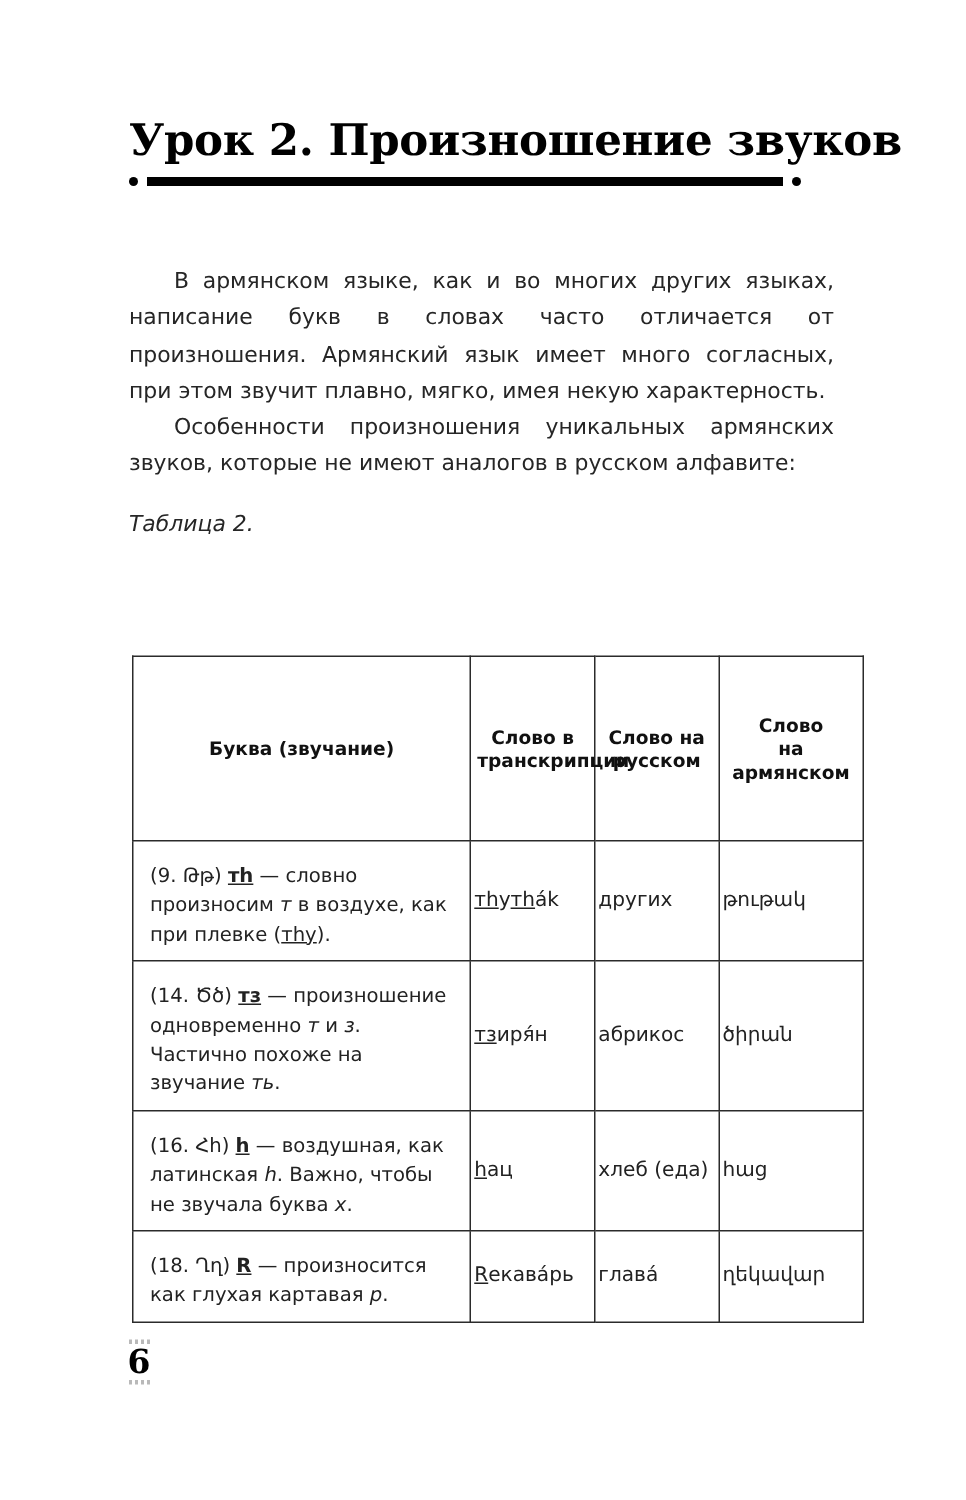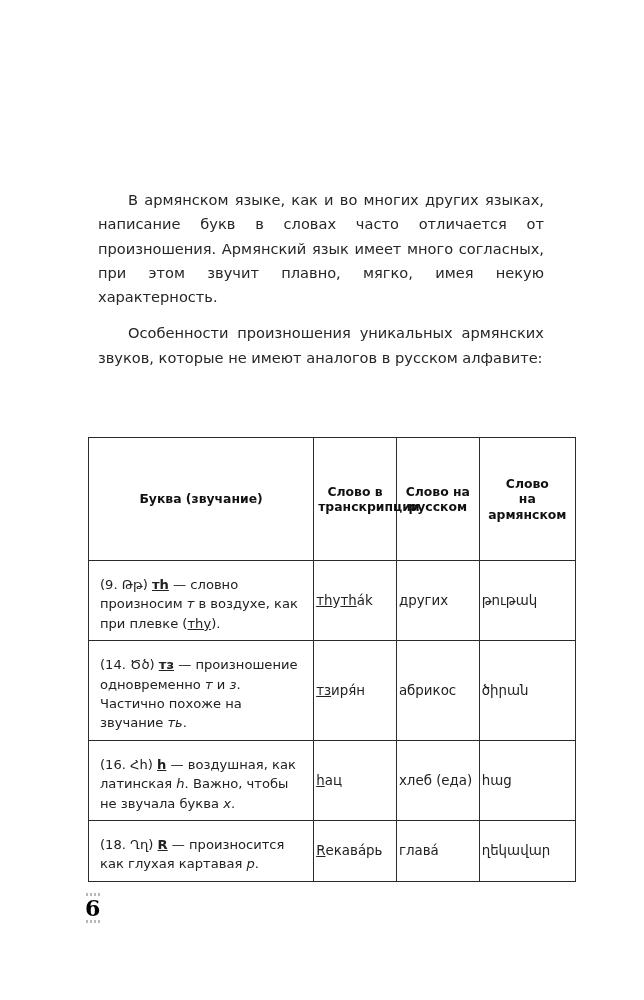--- a/index.html
+++ b/index.html
@@ -71,21 +71,21 @@
     position: absolute;
     left: 86px;
     top: 176px;
     width: 470px;
     font-size: 14.6px;
     line-height: 24.3px;
     color: #262626;
     text-align: justify;
   }
   .body-text p {
-    margin: 12px;
+    margin: 0;
     text-indent: 30px;
   }
 
   
   .caption-block {
     position: absolute;
     left: 86px;
     top: 338px;
     width: 470px;
     font-size: 14.6px;
@@ -174,27 +174,36 @@
     color: #000;
     display: block;
     padding-left: 1px;
   }
 </style>
 </head>
 <body>
 
 <div class="page">
 
+  <div class="title-block">
+    <h1 class="lesson-title">Урок 2. Произношение звуков</h1>
+    <div class="title-rule">
+      <span class="dot left"></span>
+      <span class="bar"></span>
+      <span class="dot right"></span>
+    </div>
+  </div>
 
   <div class="body-text">
     <p>В армянском языке, как и во многих других языках, написание букв в словах часто отличается от произношения. Армянский язык имеет много согласных, при этом звучит плавно, мягко, имея некую характерность.</p>
     <p>Особенности произношения уникальных армянских звуков, которые не имеют аналогов в русском алфавите:</p>
   </div>
 
   <div class="caption-block">
+    <span class="caption-label">Таблица 2.</span>
   </div>
 
   <table class="sounds-table">
     <colgroup>
       <col class="col-letter">
       <col class="col-translit">
       <col class="col-russian">
       <col class="col-armenian">
     </colgroup>
     <thead>

